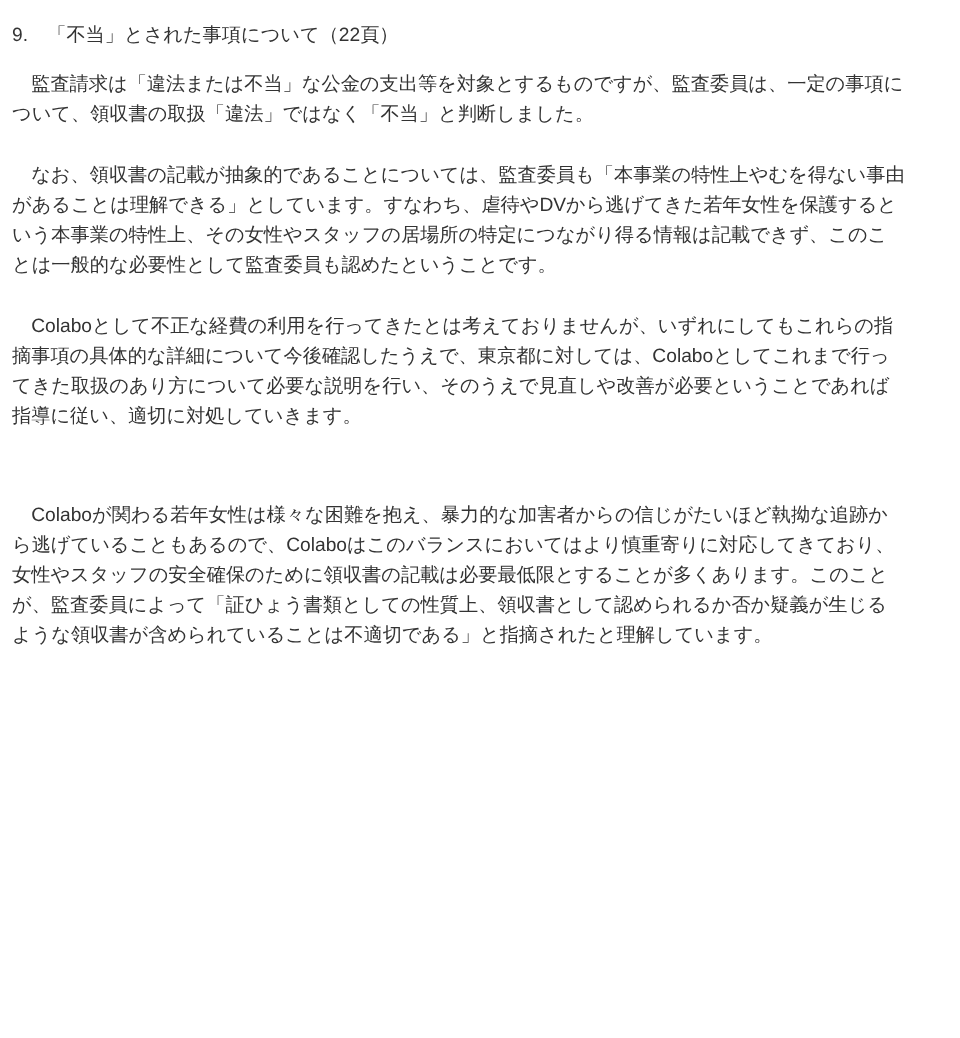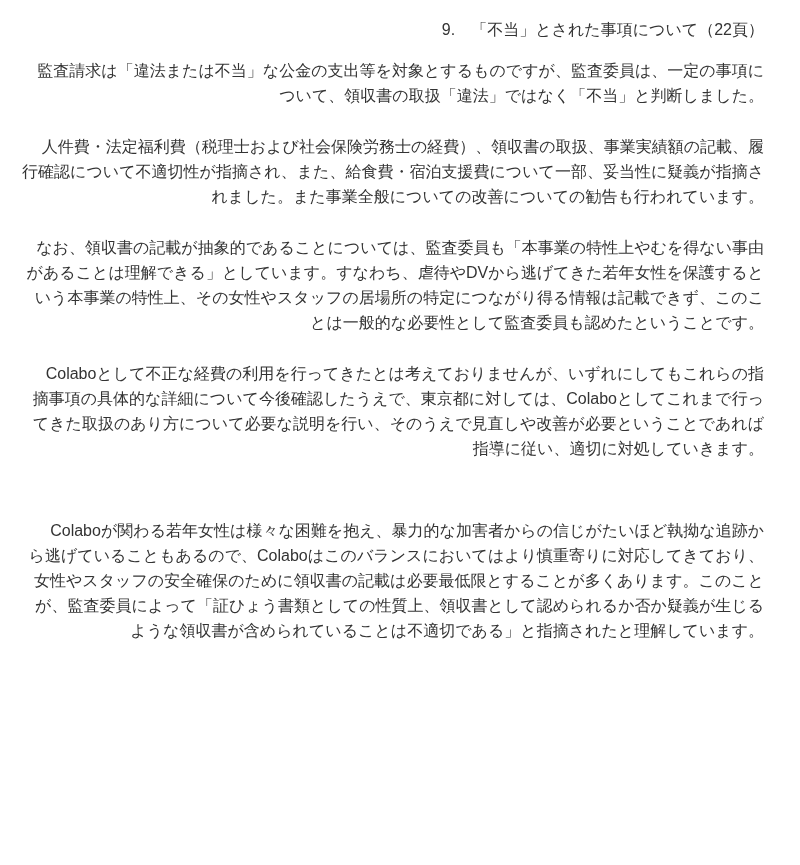--- a/index.html
+++ b/index.html
@@ -10,24 +10,24 @@
   body {
     width: 800px;
     height: 865px;
     overflow: hidden;
     font-family: "Liberation Sans", "DejaVu Sans", sans-serif;
     color: #333333;
   }
   .doc {
     box-sizing: content-box;
     width: 744px;
-    padding: 17px 0 0 20px;
+    padding: 17px 0 0 10px;
     font-size: 16px;
     line-height: 25px;
-    text-align: right;
+    text-align: left;
     word-break: normal;
     overflow-wrap: break-word;
   }
   .heading {
     margin: 0 0 16px 0;
     font-size: 16px;
     font-weight: 400;
     line-height: 25px;
   }
   .para {
@@ -38,21 +38,20 @@
   }
 </style>
 </head>
 <body>
 
 <main class="doc">
   <h2 class="heading">9.　「不当」とされた事項について（22頁）</h2>
 
   <p class="para">　監査請求は「違法または不当」な公金の支出等を対象とするものですが、監査委員は、一定の事項について、領収書の取扱「違法」ではなく「不当」と判断しました。</p>
 
-  <p class="para">　人件費・法定福利費（税理士および社会保険労務士の経費）、領収書の取扱、事業実績額の記載、履行確認について不適切性が指摘され、また、給食費・宿泊支援費について一部、妥当性に疑義が指摘されました。また事業全般についての改善についての勧告も行われています。</p>
 
   <p class="para">　なお、領収書の記載が抽象的であることについては、監査委員も「本事業の特性上やむを得ない事由があることは理解できる」としています。すなわち、虐待やDVから逃げてきた若年女性を保護するという本事業の特性上、その女性やスタッフの居場所の特定につながり得る情報は記載できず、このことは一般的な必要性として監査委員も認めたということです。</p>
 
   <p class="para">　Colaboとして不正な経費の利用を行ってきたとは考えておりませんが、いずれにしてもこれらの指摘事項の具体的な詳細について今後確認したうえで、東京都に対しては、Colaboとしてこれまで行ってきた取扱のあり方について必要な説明を行い、そのうえで見直しや改善が必要ということであれば指導に従い、適切に対処していきます。</p>
 
 
   <p class="para gap-large">　Colaboが関わる若年女性は様々な困難を抱え、暴力的な加害者からの信じがたいほど執拗な追跡から逃げていることもあるので、Colaboはこのバランスにおいてはより慎重寄りに対応してきており、女性やスタッフの安全確保のために領収書の記載は必要最低限とすることが多くあります。このことが、監査委員によって「証ひょう書類としての性質上、領収書として認められるか否か疑義が生じるような領収書が含められていることは不適切である」と指摘されたと理解しています。</p>
 
 </main>
 

